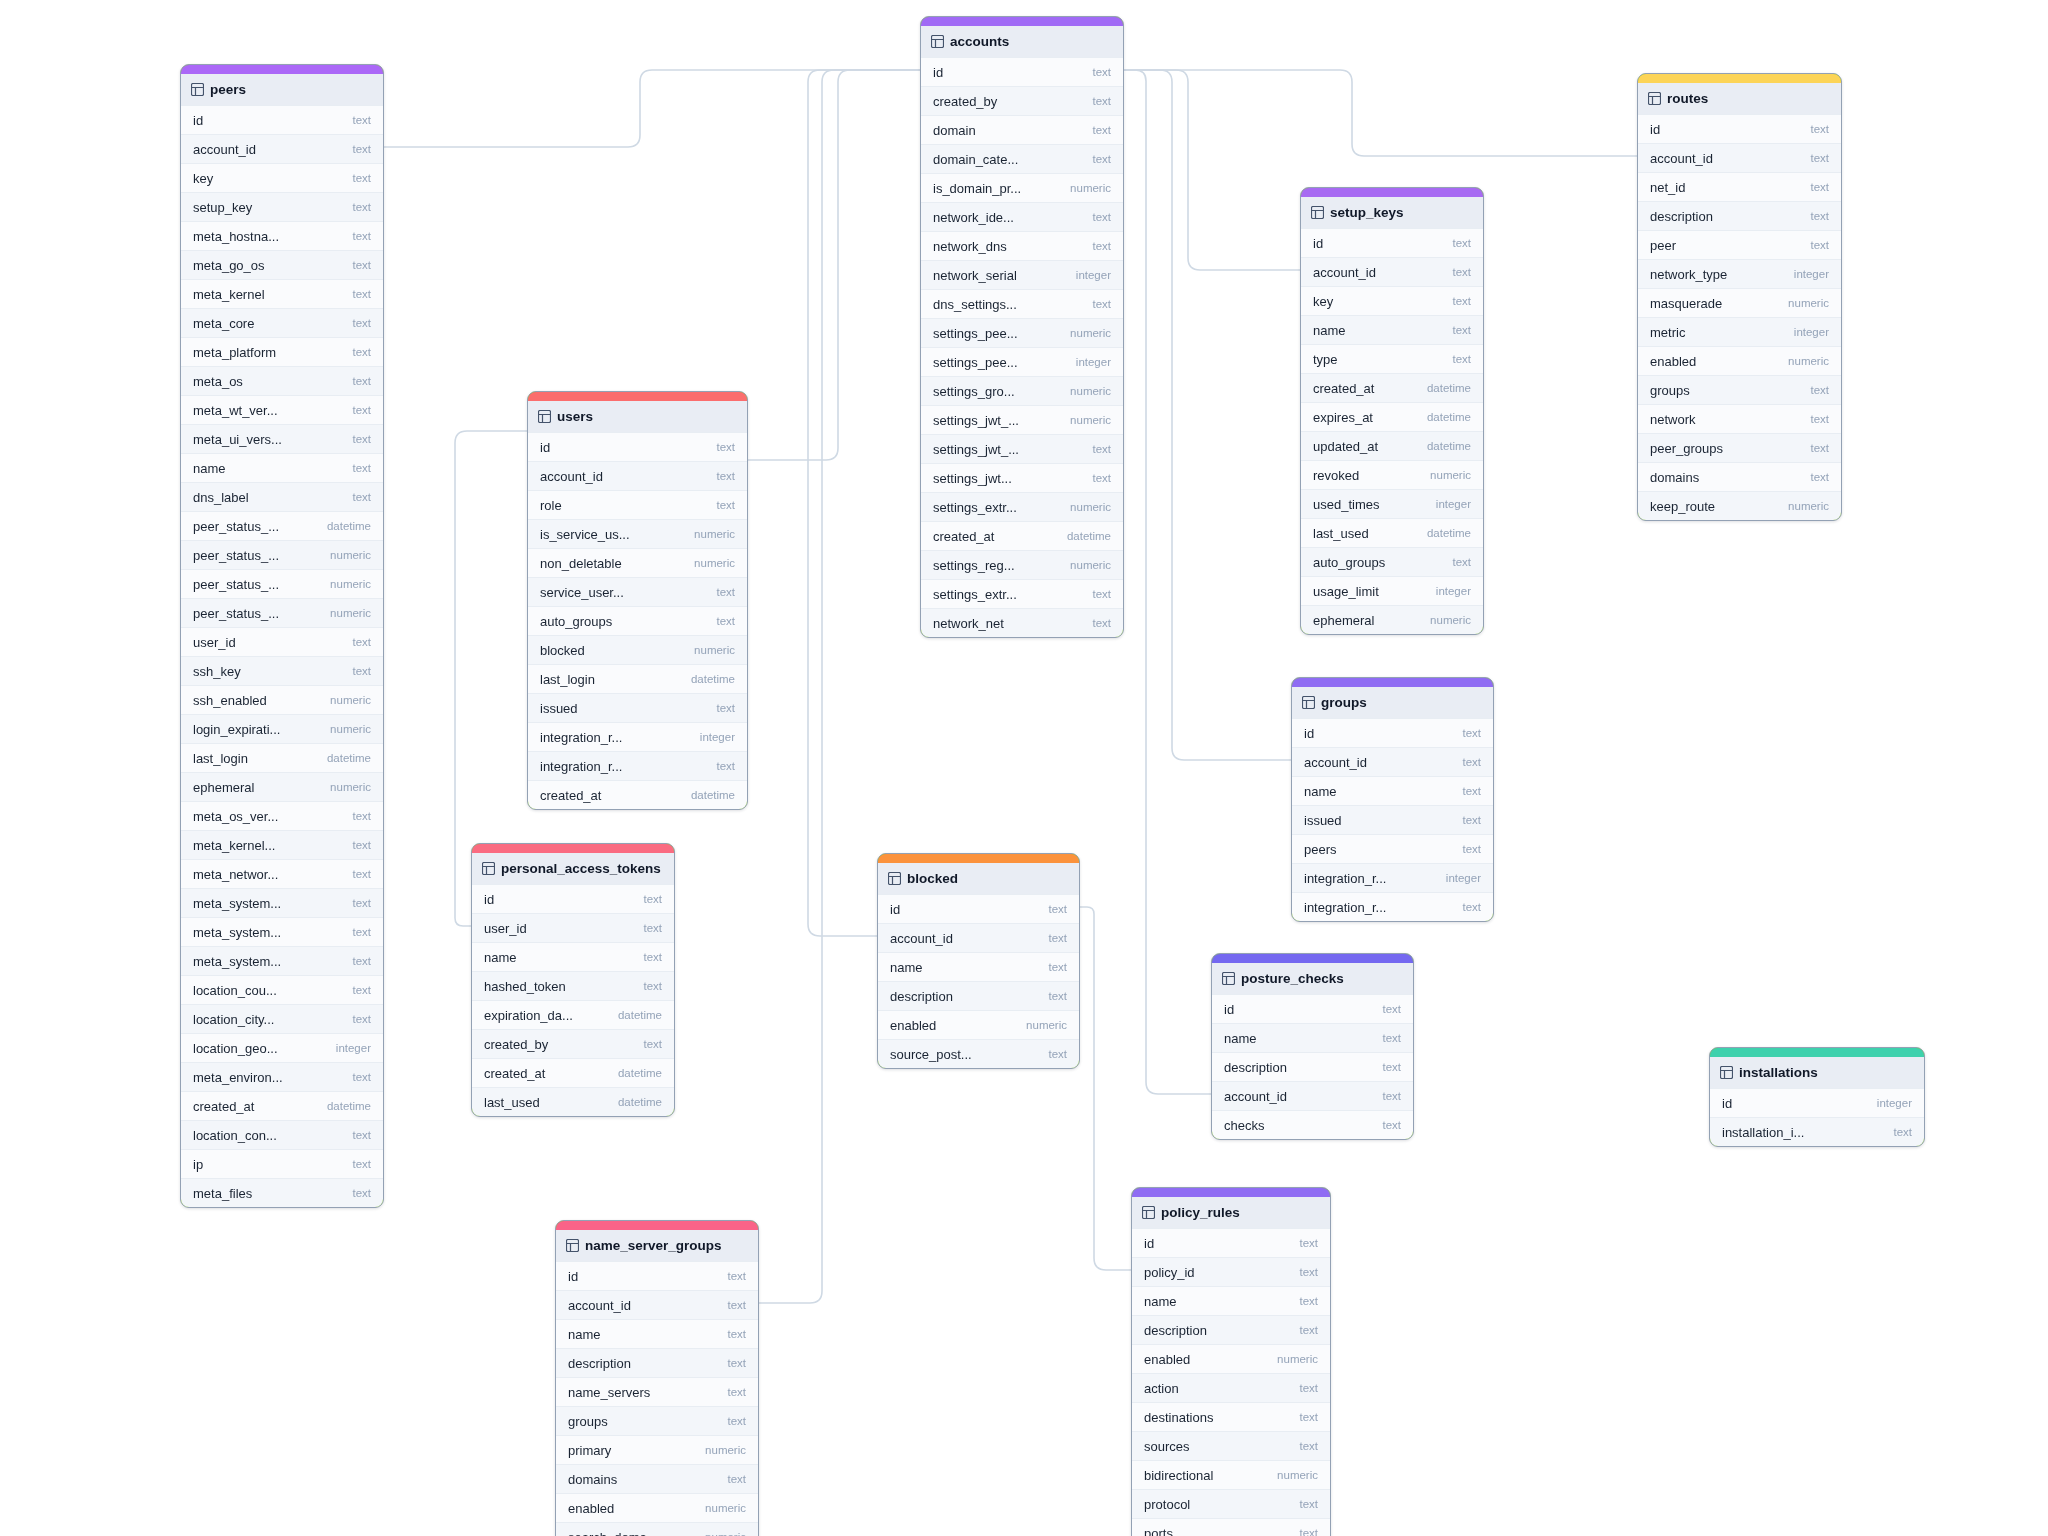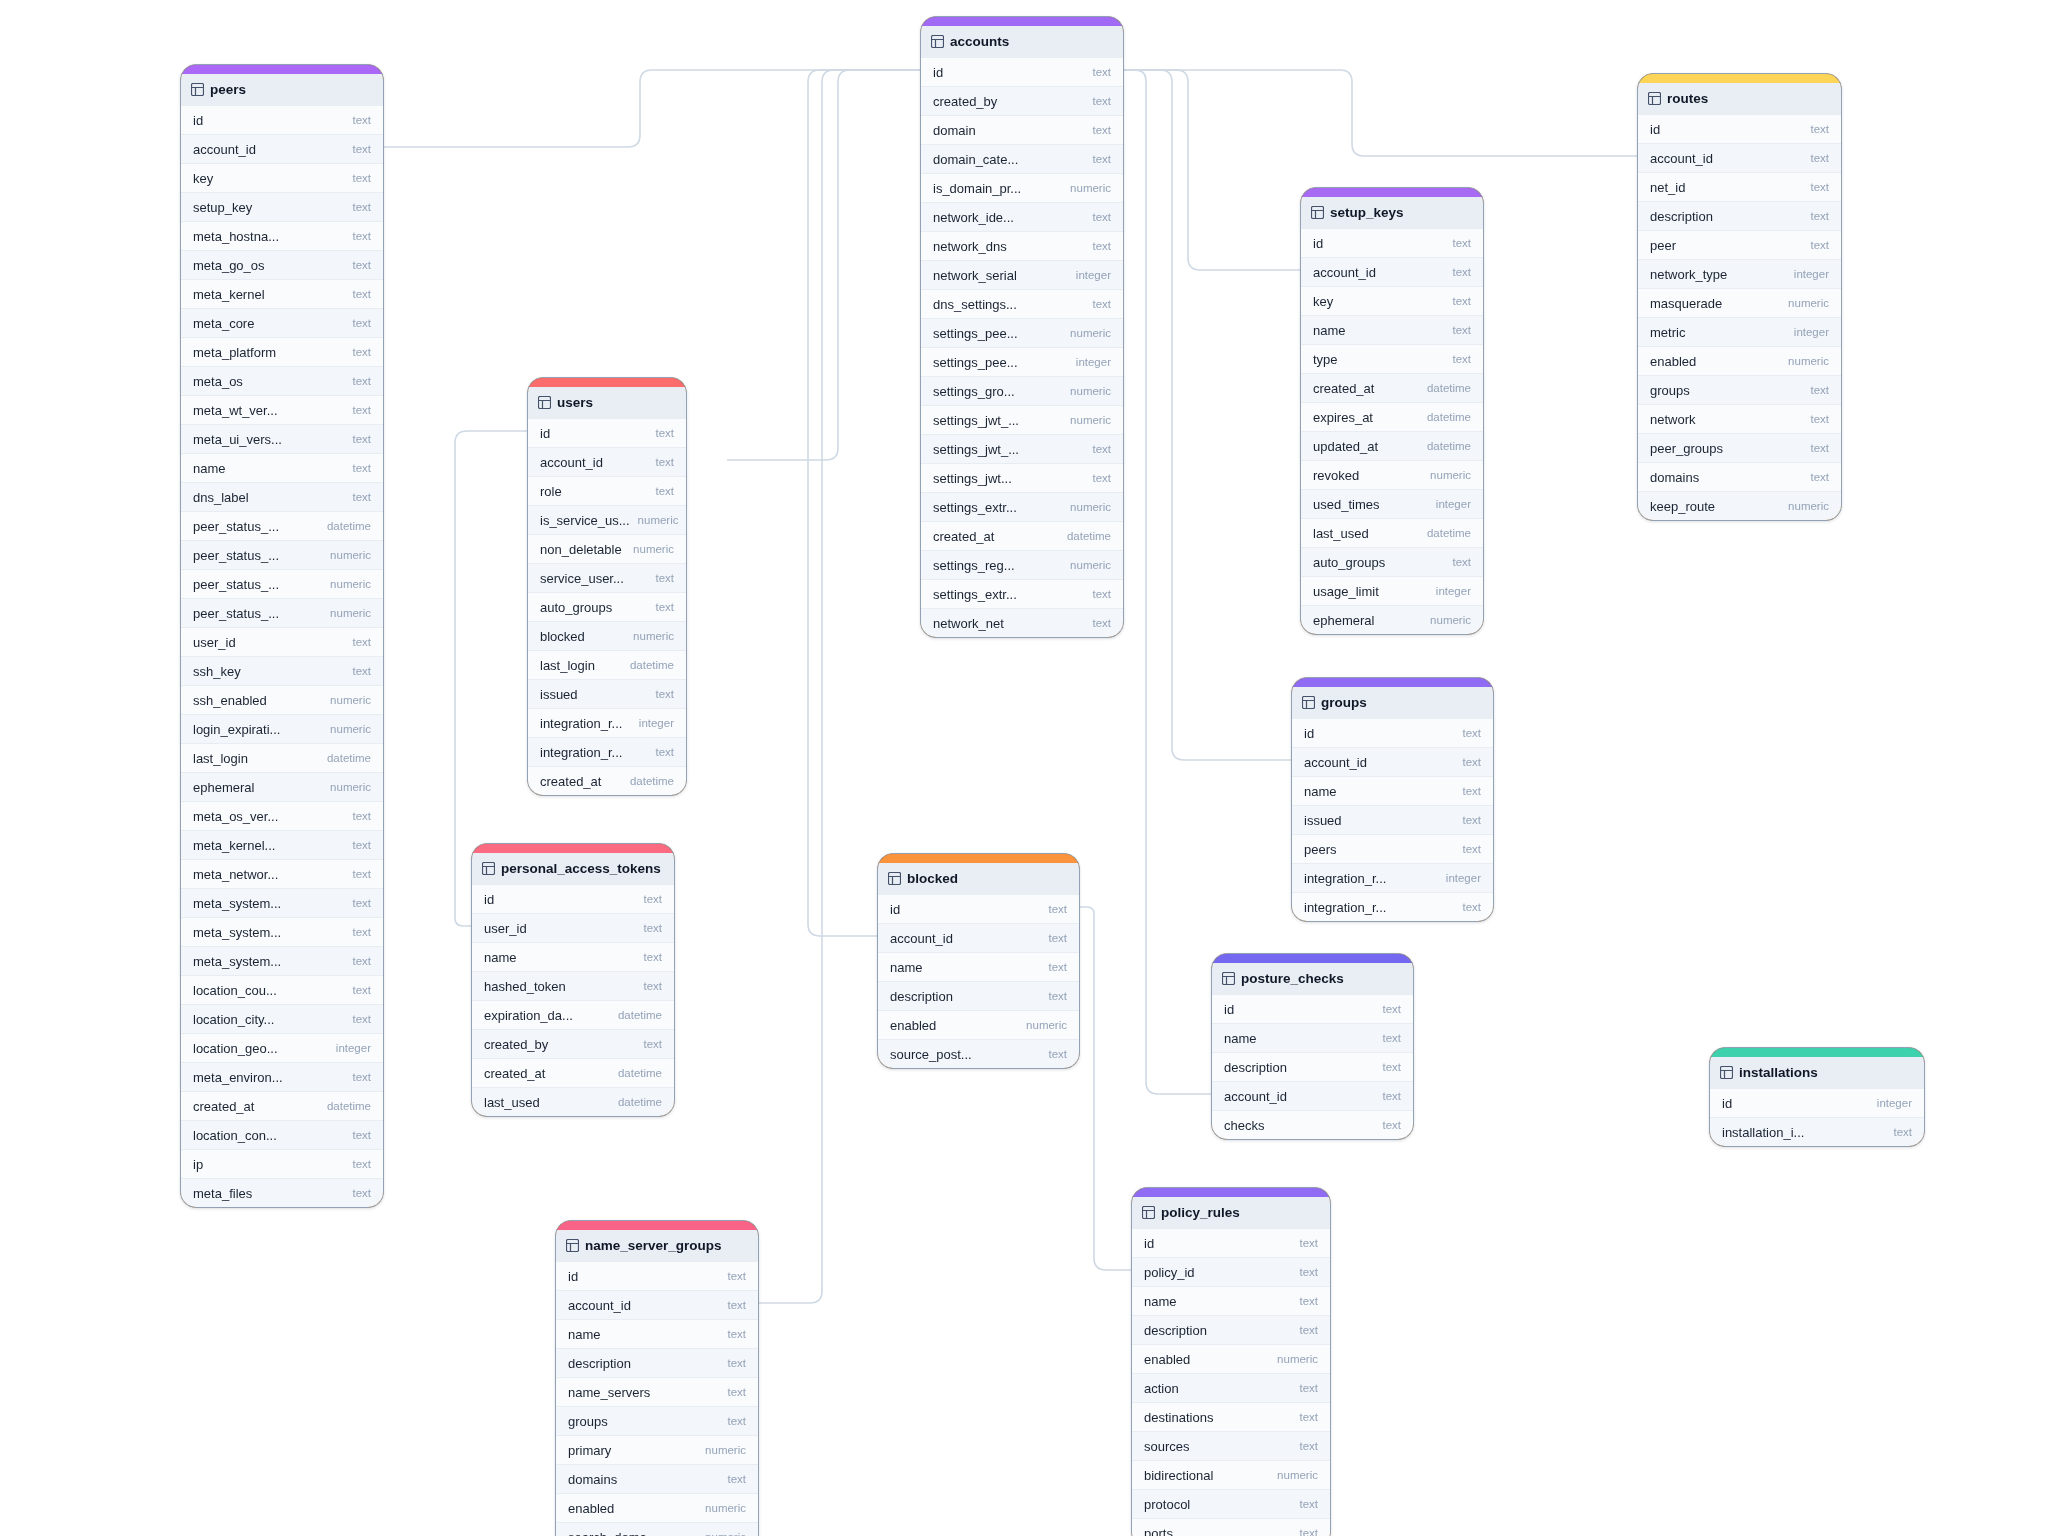--- a/index.html
+++ b/index.html
@@ -3,22 +3,22 @@
 <meta charset="utf-8">
 <style>
   html,body{margin:0;padding:0;background:#fff;}
   #canvas{
     position:relative;width:2048px;height:1536px;background:#ffffff;
     overflow:hidden;font-family:"Liberation Sans", sans-serif;
   }
   #edges{position:absolute;left:0;top:0;width:2048px;height:1536px;}
   #edges path{fill:none;stroke-width:1.6px;}
   .table-card{
-    position:absolute;border:1px solid #93a1b4;border-radius:16px;overflow:hidden;
-    background:#a16207;box-shadow:0 1px 3px rgba(15,23,42,.14);box-sizing:border-box;
+    position:absolute;border:1px solid #93a1b4;border-radius:9px;overflow:hidden;
+    background:#84cc16;box-shadow:0 1px 3px rgba(15,23,42,.14);box-sizing:border-box;
   }
   .strip{height:9px;}
   .title-bar{
     height:31px;display:flex;align-items:center;gap:6px;padding:0 10px;
     background:#e9edf4;
   }
   .title-text{font-size:13.5px;font-weight:bold;color:#101828;white-space:nowrap;}
   .tbl-icon{flex:0 0 auto;display:flex;}
   .row{
     height:29px;display:flex;align-items:center;justify-content:space-between;
@@ -205,21 +205,21 @@
         <div class="row">
           <span class="fname">ip</span>
           <span class="ftype">text</span>
         </div>
         <div class="row">
           <span class="fname">meta_files</span>
           <span class="ftype">text</span>
         </div>
       </div>
   </div>
-    <div class="table-card" style="left: 527px; top: 377px; width: 160px; text-align: right;">
+    <div class="table-card" style="left: 527px; top: 391px; width: 221px; text-align: right;">
     <div class="strip" style="background: rgb(251, 109, 109);"></div>
     <div class="title-bar">
       <span class="tbl-icon">
         <svg width="13" height="13" viewBox="0 0 13 13">
           <rect x="0.5" y="0.5" width="12" height="12" rx="1.5" fill="none" stroke="#44536b" stroke-width="1.2"></rect>
           <line x1="0.5" y1="4.5" x2="12.5" y2="4.5" stroke="#44536b" stroke-width="1.2"></line>
           <line x1="4.5" y1="4.5" x2="4.5" y2="12.5" stroke="#44536b" stroke-width="1.2"></line>
         </svg>
       </span>
       <span class="title-text">users</span>

